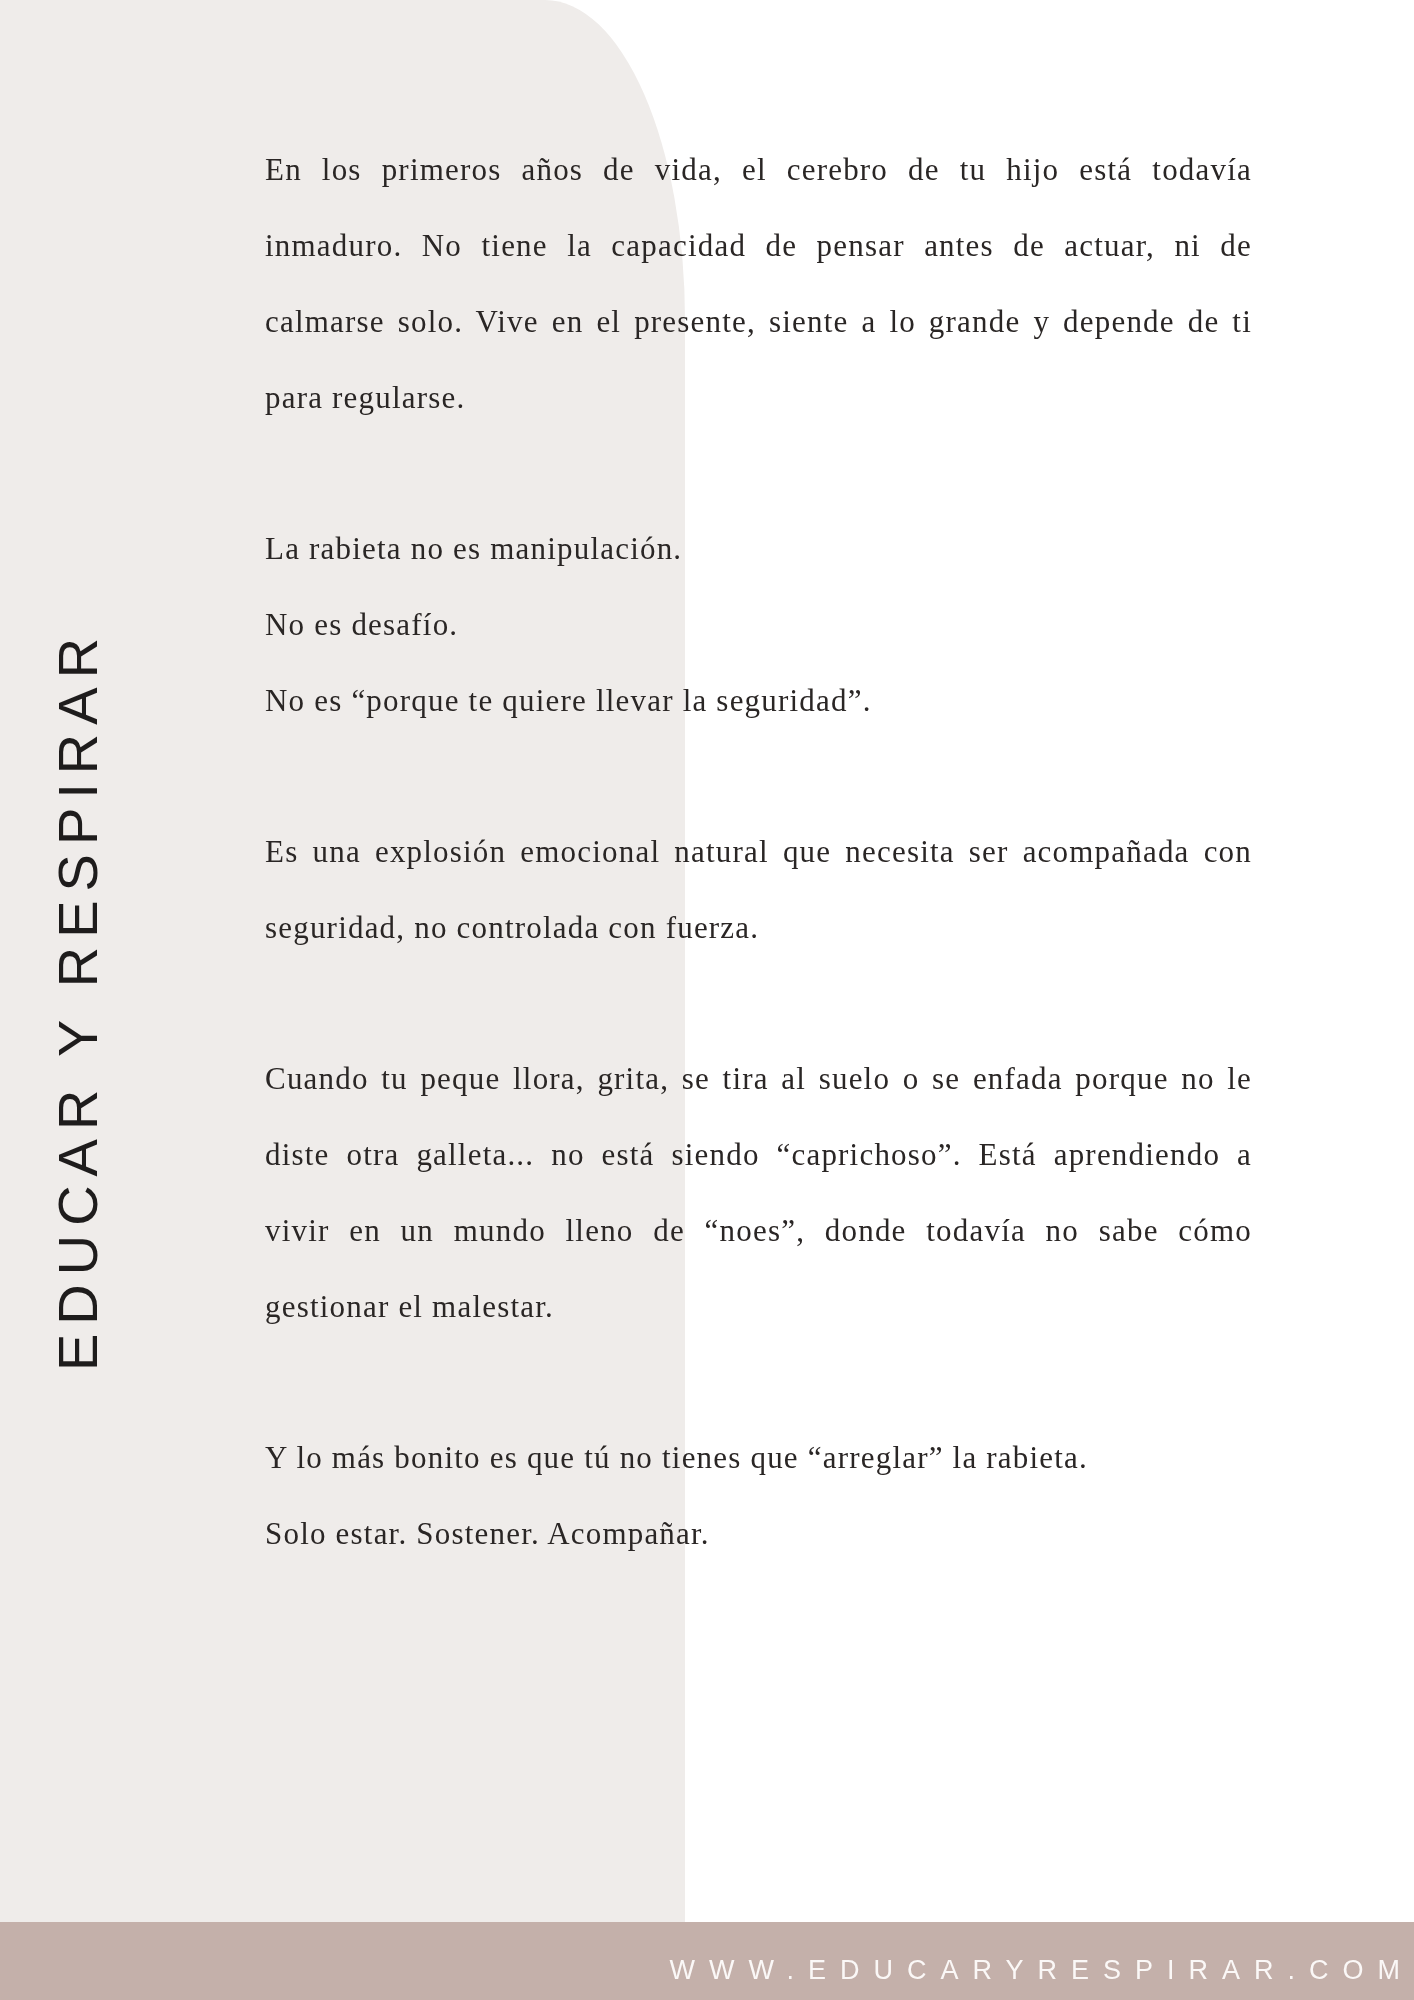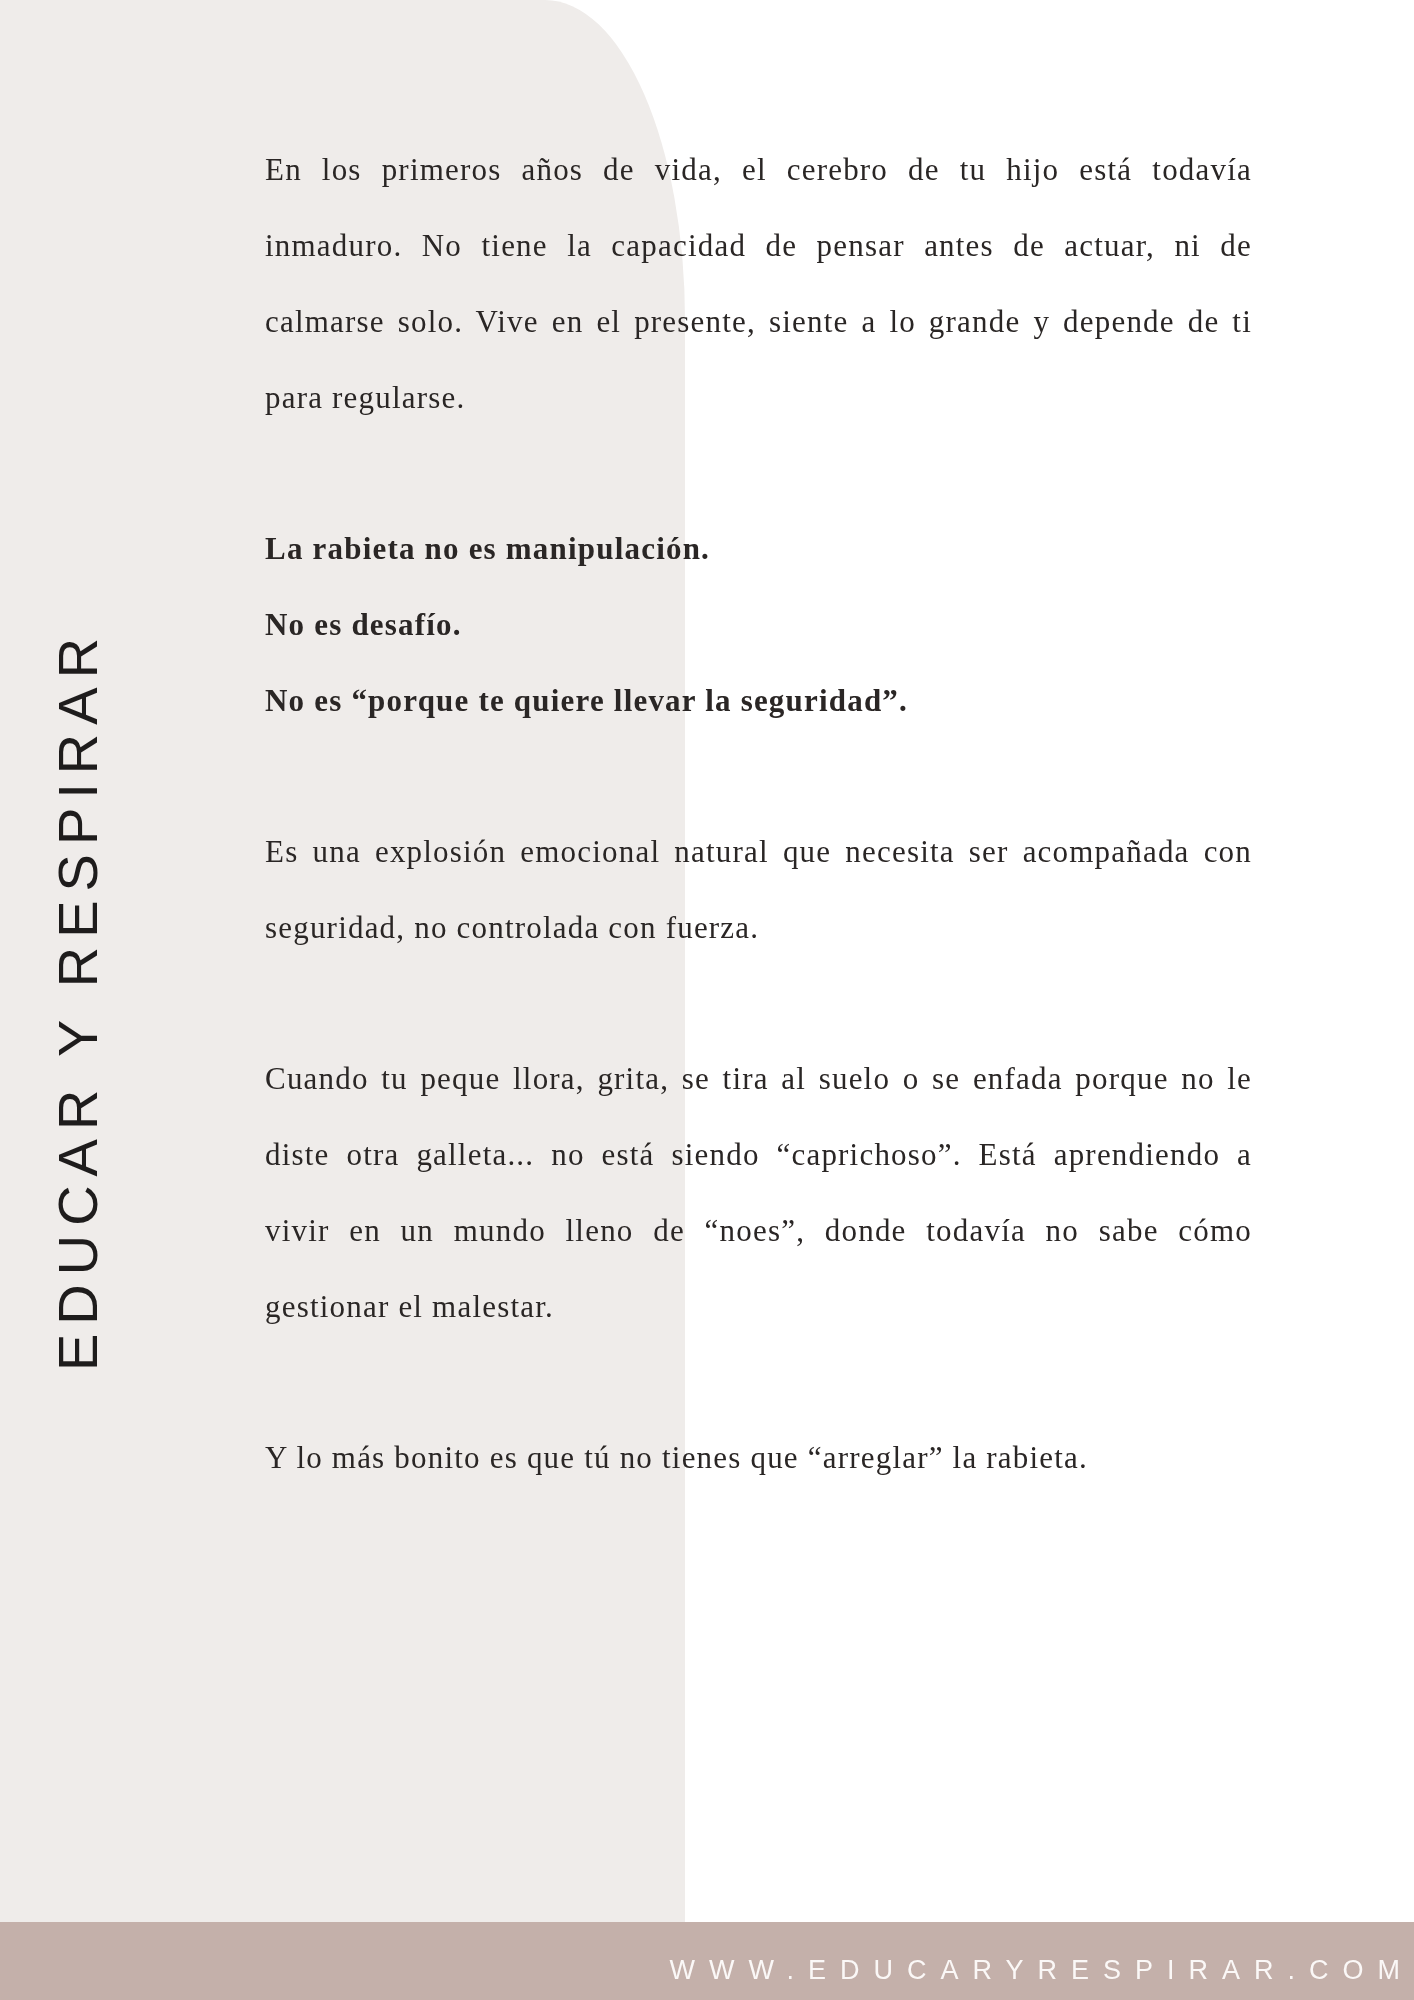--- a/index.html
+++ b/index.html
@@ -55,21 +55,20 @@
       letter-spacing: 1.2px;
     }
     .para {
       margin: 0 0 75px 0;
       text-align: justify;
       text-align-last: left;
     }
     .para.lines p {
       margin: 0;
       text-align: right;
-      font-weight: bold;
     }
     .footer {
       position: absolute;
       left: 0;
       top: 1922px;
       width: 1414px;
       height: 96px;
       background: #c4b0aa;
       display: flex;
       align-items: center;
@@ -105,18 +104,19 @@
   <div class="para">
     <span>Es una explosión emocional natural que necesita ser acompañada con seguridad, no controlada con fuerza.</span>
   </div>
 
   <div class="para">
     <span>Cuando tu peque llora, grita, se tira al suelo o se enfada porque no le diste otra galleta... no está siendo “caprichoso”. Está aprendiendo a vivir en un mundo lleno de “noes”, donde todavía no sabe cómo gestionar el malestar.</span>
   </div>
 
   <div class="para" style="text-align:justify;">
     <span>Y lo más bonito es que tú no tienes que “arreglar” la rabieta.</span><br>
+    <span>Solo estar. Sostener. Acompañar.</span>
   </div>
 </main>
 
 <footer class="footer">
   <span class="footer-text">WWW.EDUCARYRESPIRAR.COM</span>
 </footer>
 
 </body></html>

